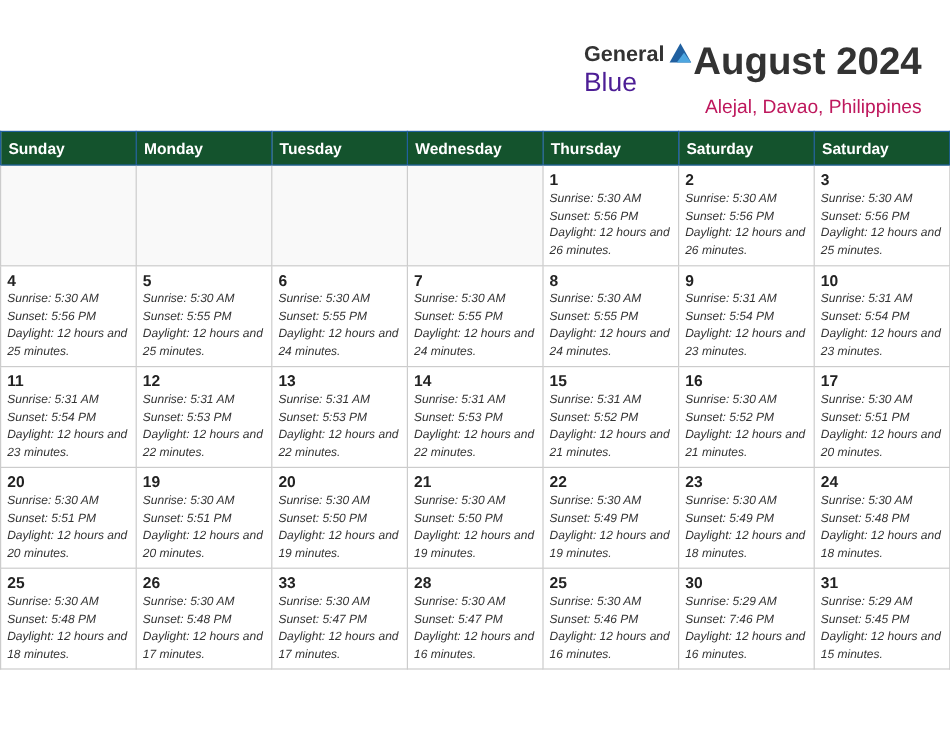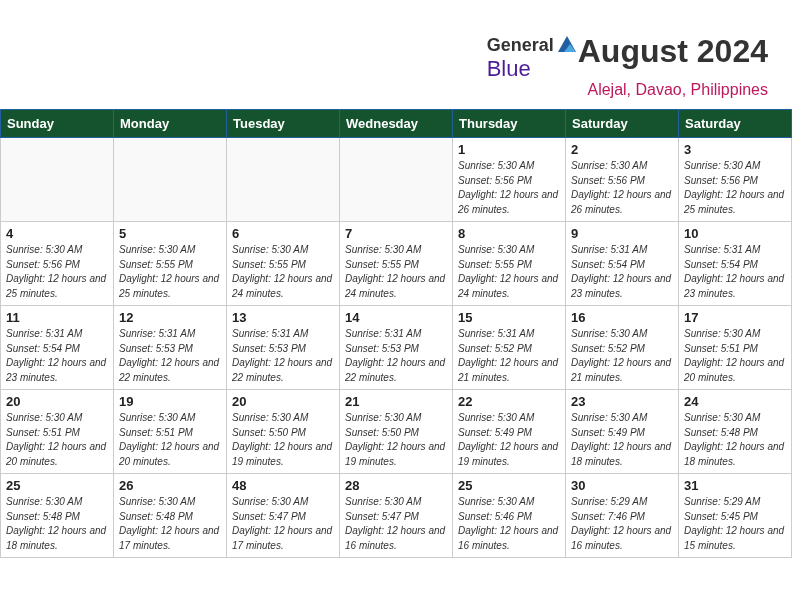--- a/index.html
+++ b/index.html
@@ -267,21 +267,21 @@
 and 18 minutes.</div>
           </td>
           <td>
             <div class="day-num">26</div>
             <div class="day-info">Sunrise: 5:30 AM
 Sunset: 5:48 PM
 Daylight: 12 hours
 and 17 minutes.</div>
           </td>
           <td>
-            <div class="day-num">48</div>
+            <div class="day-num">33</div>
             <div class="day-info">Sunrise: 5:30 AM
 Sunset: 5:47 PM
 Daylight: 12 hours
 and 17 minutes.</div>
           </td>
           <td>
             <div class="day-num">28</div>
             <div class="day-info">Sunrise: 5:30 AM
 Sunset: 5:47 PM
 Daylight: 12 hours

